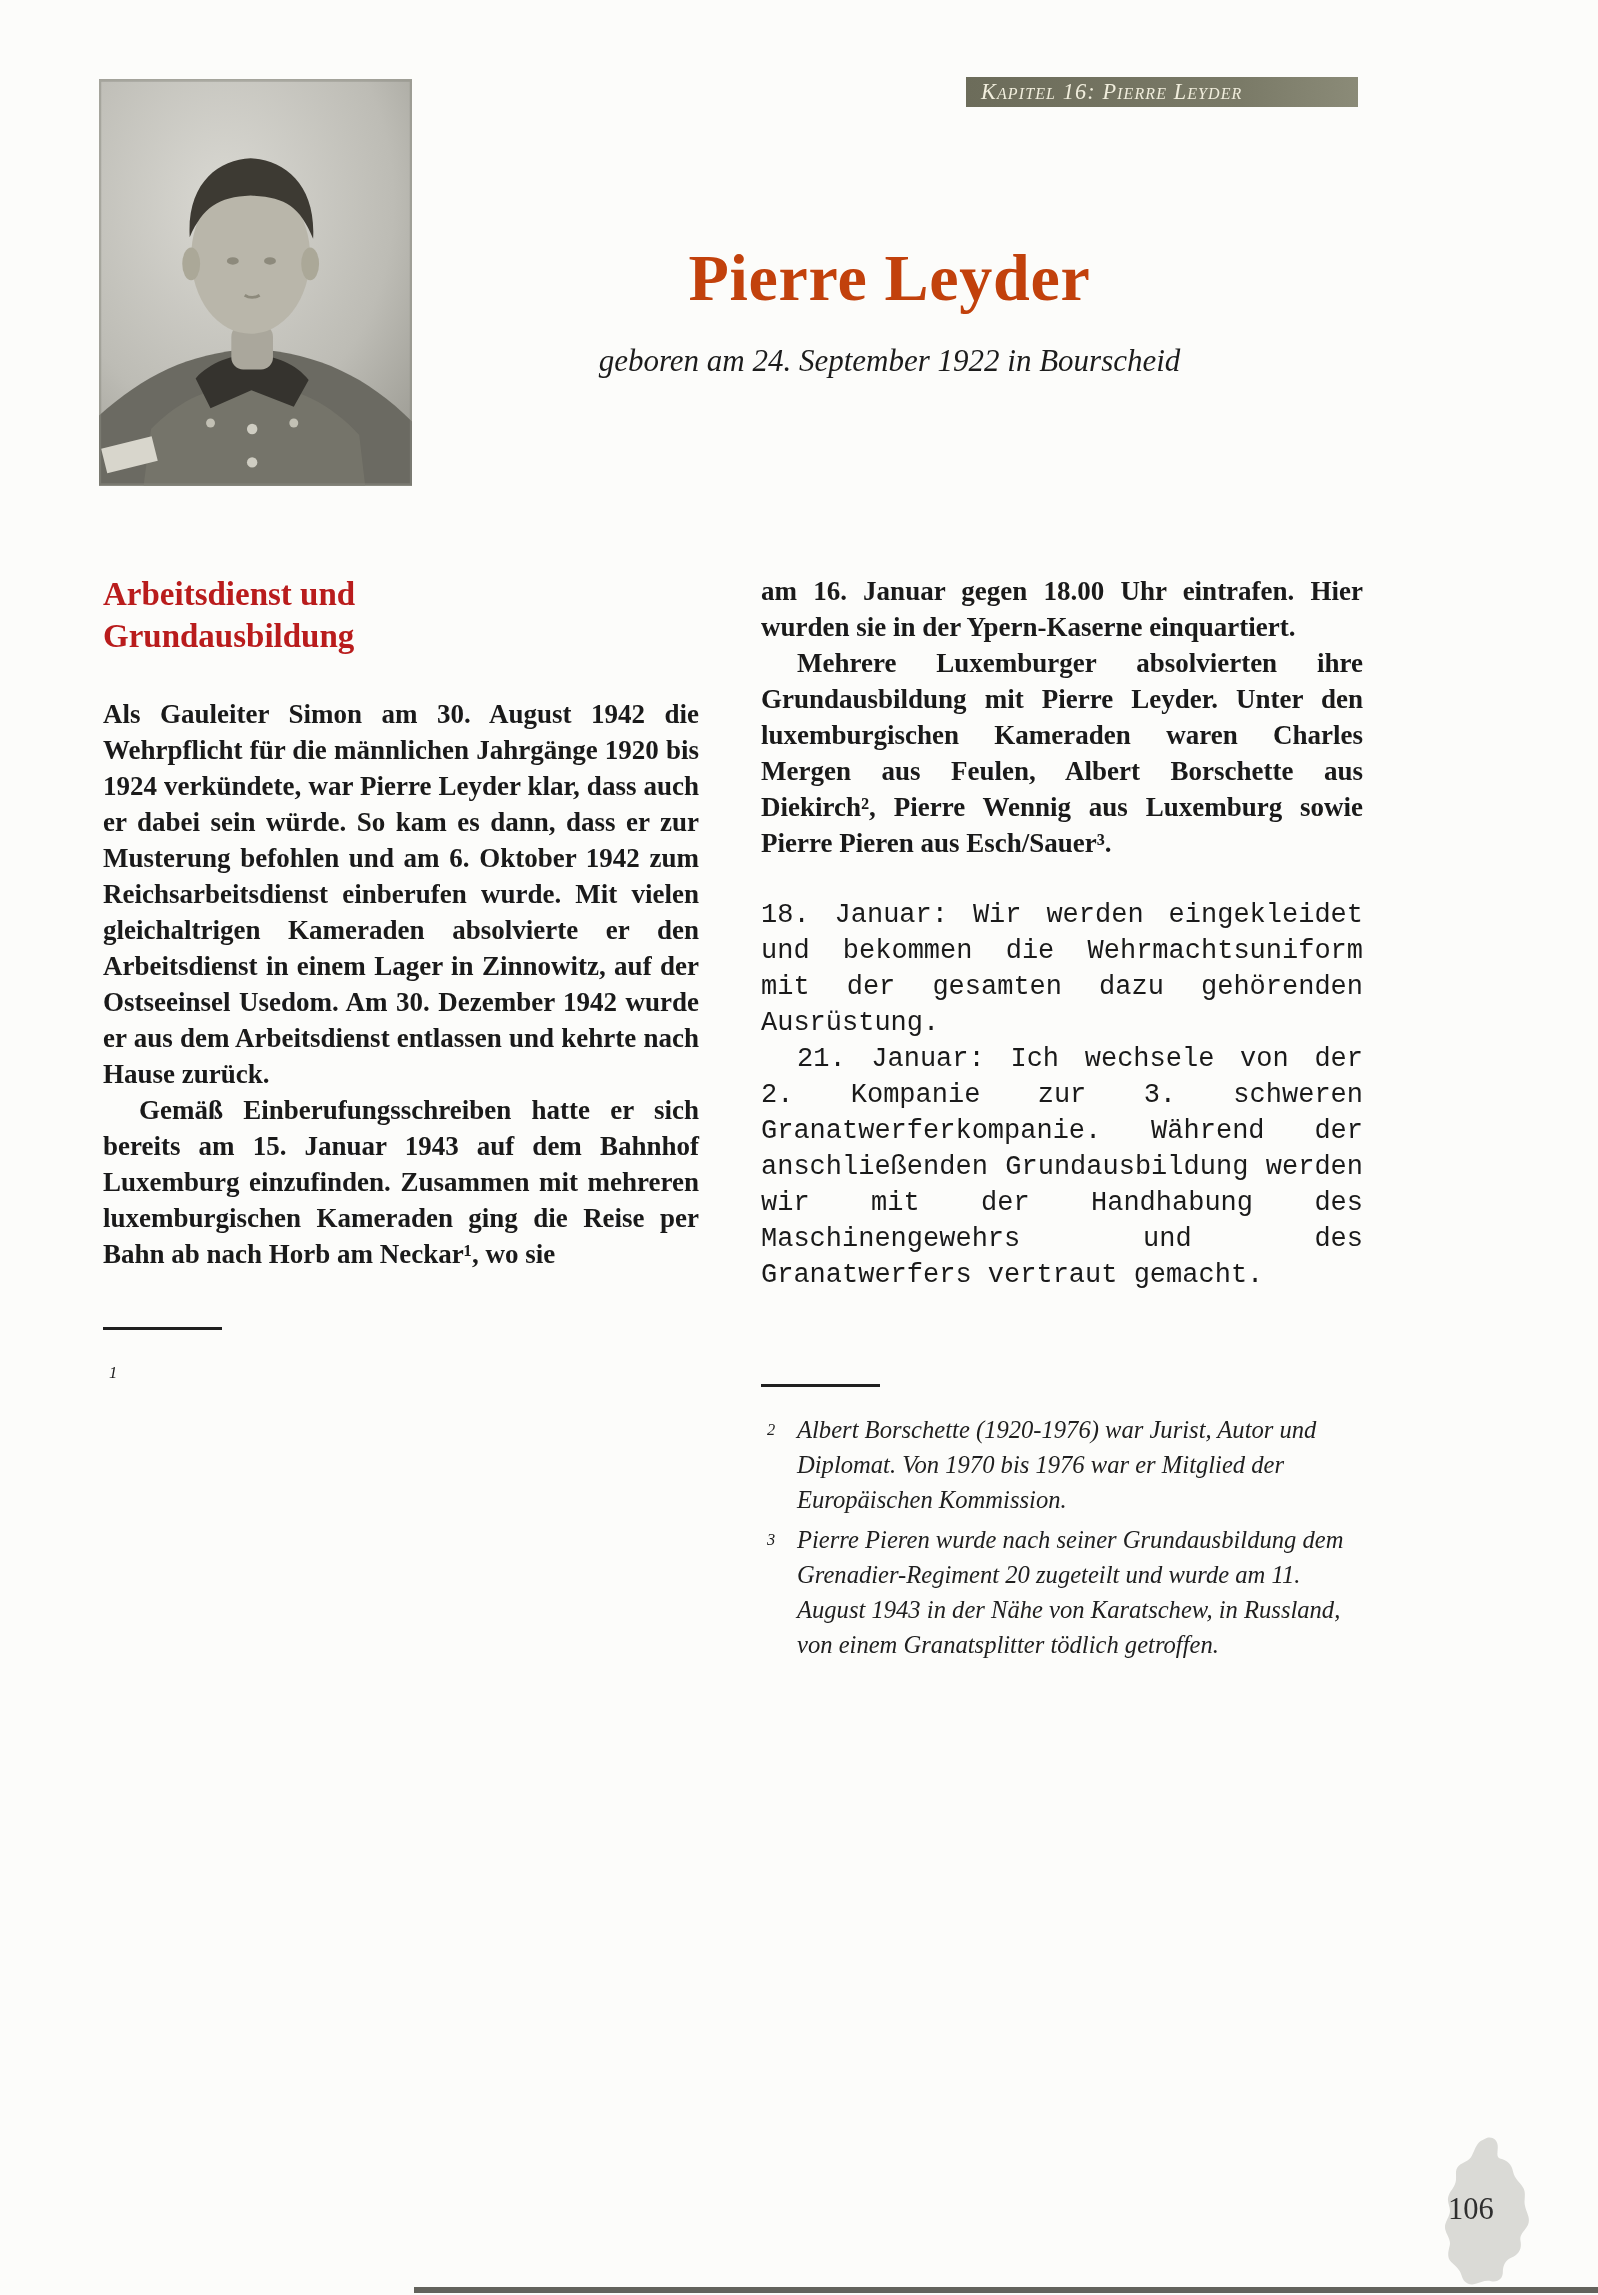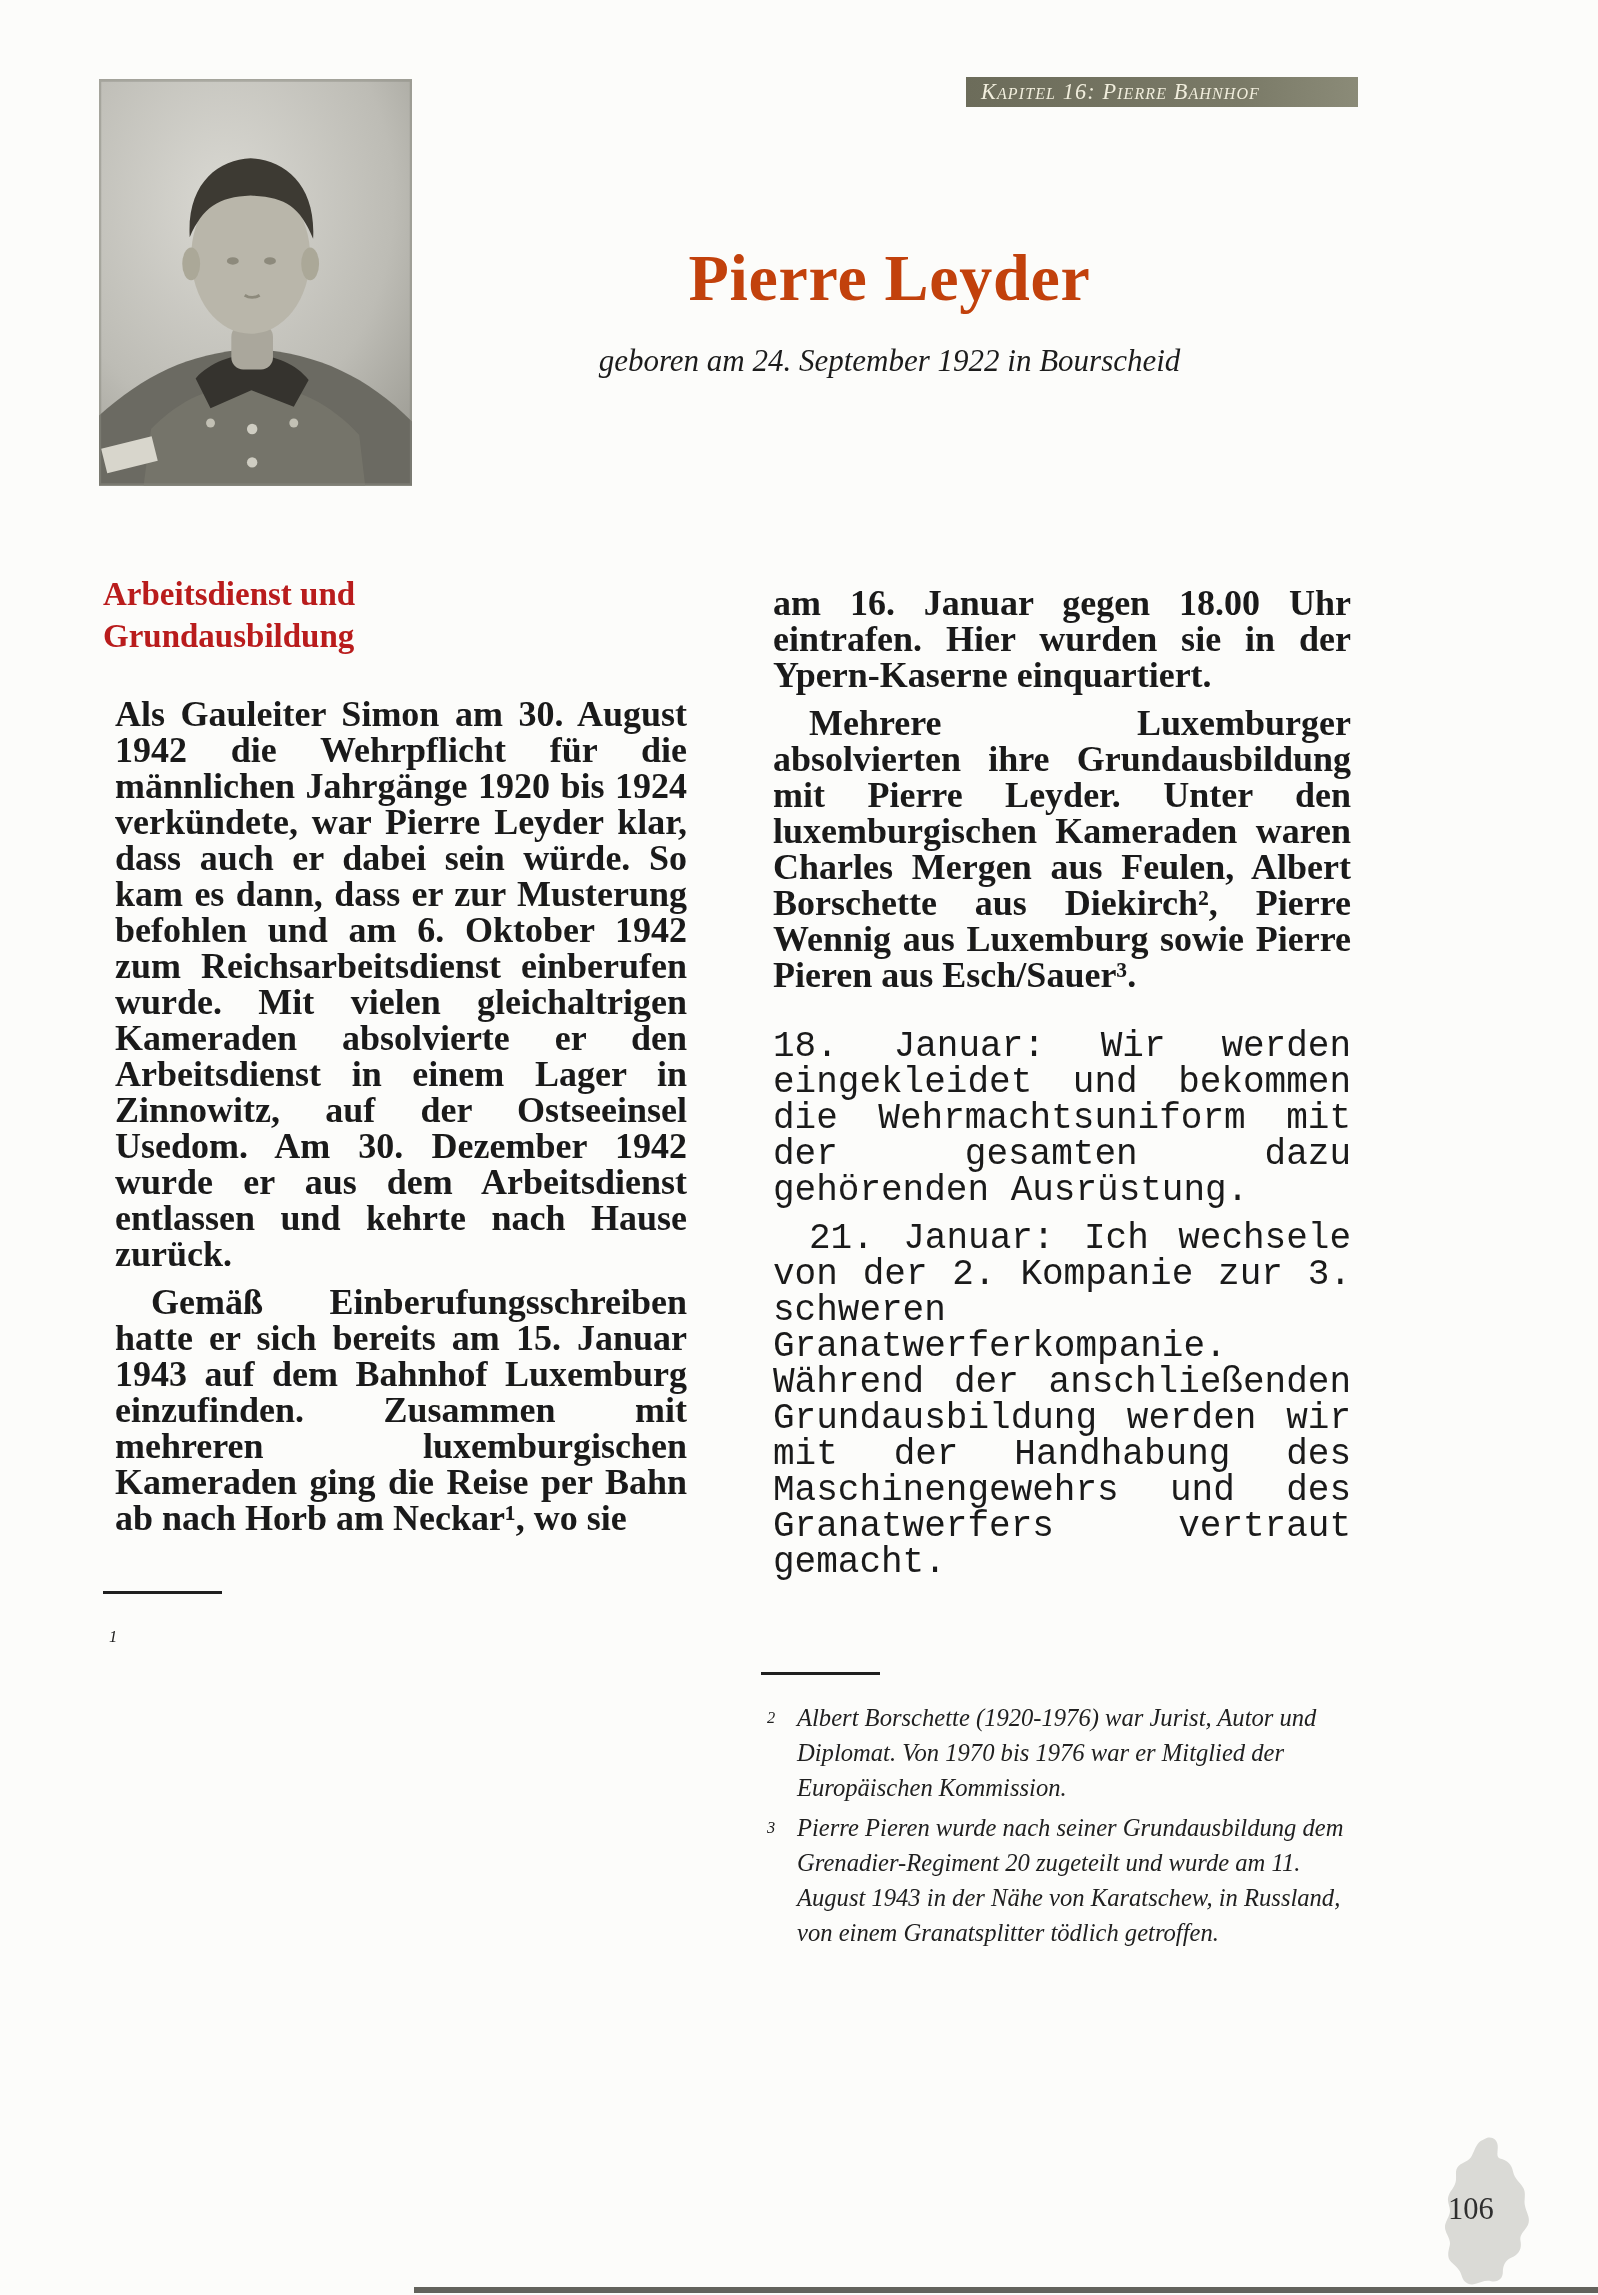--- a/index.html
+++ b/index.html
@@ -56,22 +56,22 @@
   .col.left{left:103px;width:596px;}
   .col.right{left:761px;width:602px;}
 
   .col-heading{
     margin:0 0 39px 0;
     font-size:33px;font-weight:bold;line-height:42px;
     white-space:pre-line;
     color:#b91c1c;
   }
   .body-p{
-    margin:12px;
-    font-size:36px;line-height:36px;
+    margin:0;
+    font-size:27px;line-height:36px;
     text-align:justify;
     hyphens:auto;
   }
   .bold{font-weight:bold;}
   .reg{font-weight:normal;font-family:Liberation Mono, monospace;}
   .ind{text-indent:36px;}
   .gap{margin-top:36px;}
 
   
   .fn-rule{
@@ -108,21 +108,21 @@
     position:absolute;left:414px;top:2287px;width:1185px;height:6px;
     background:#63635c;
   }
 </style>
 </head>
 <body>
 
 <div class="page">
 
   <div class="banner">
-    <span>Kapitel 16: Pierre Bahnhof</span>
+    <span>Kapitel 16: Pierre Leyder</span>
   </div>
 
   <div class="photo">
     <svg width="313" height="407" viewBox="0 0 421 546" xmlns="http://www.w3.org/2000/svg">
       <defs>
         <radialGradient id="bgGrad" cx="40%" cy="30%" r="90%">
           <stop offset="0%" stop-color="#d9d8d2"></stop>
           <stop offset="60%" stop-color="#bdbcb5"></stop>
           <stop offset="100%" stop-color="#96958d"></stop>
         </radialGradient>

